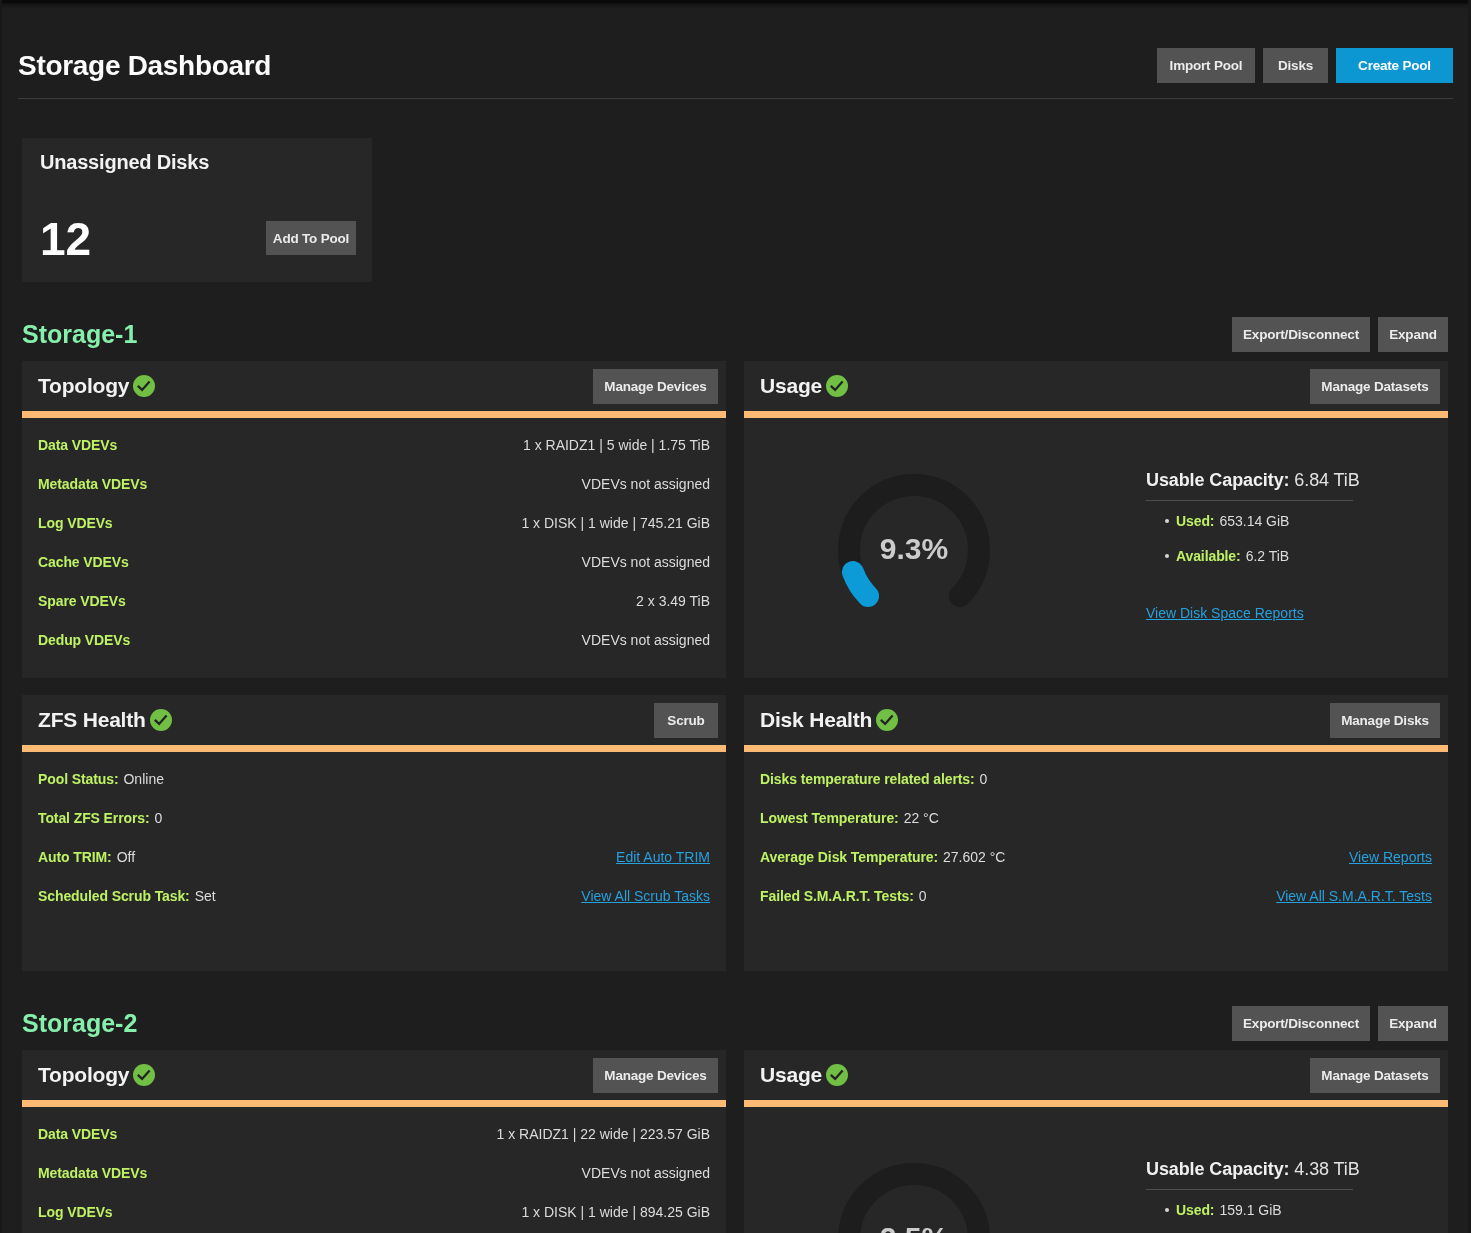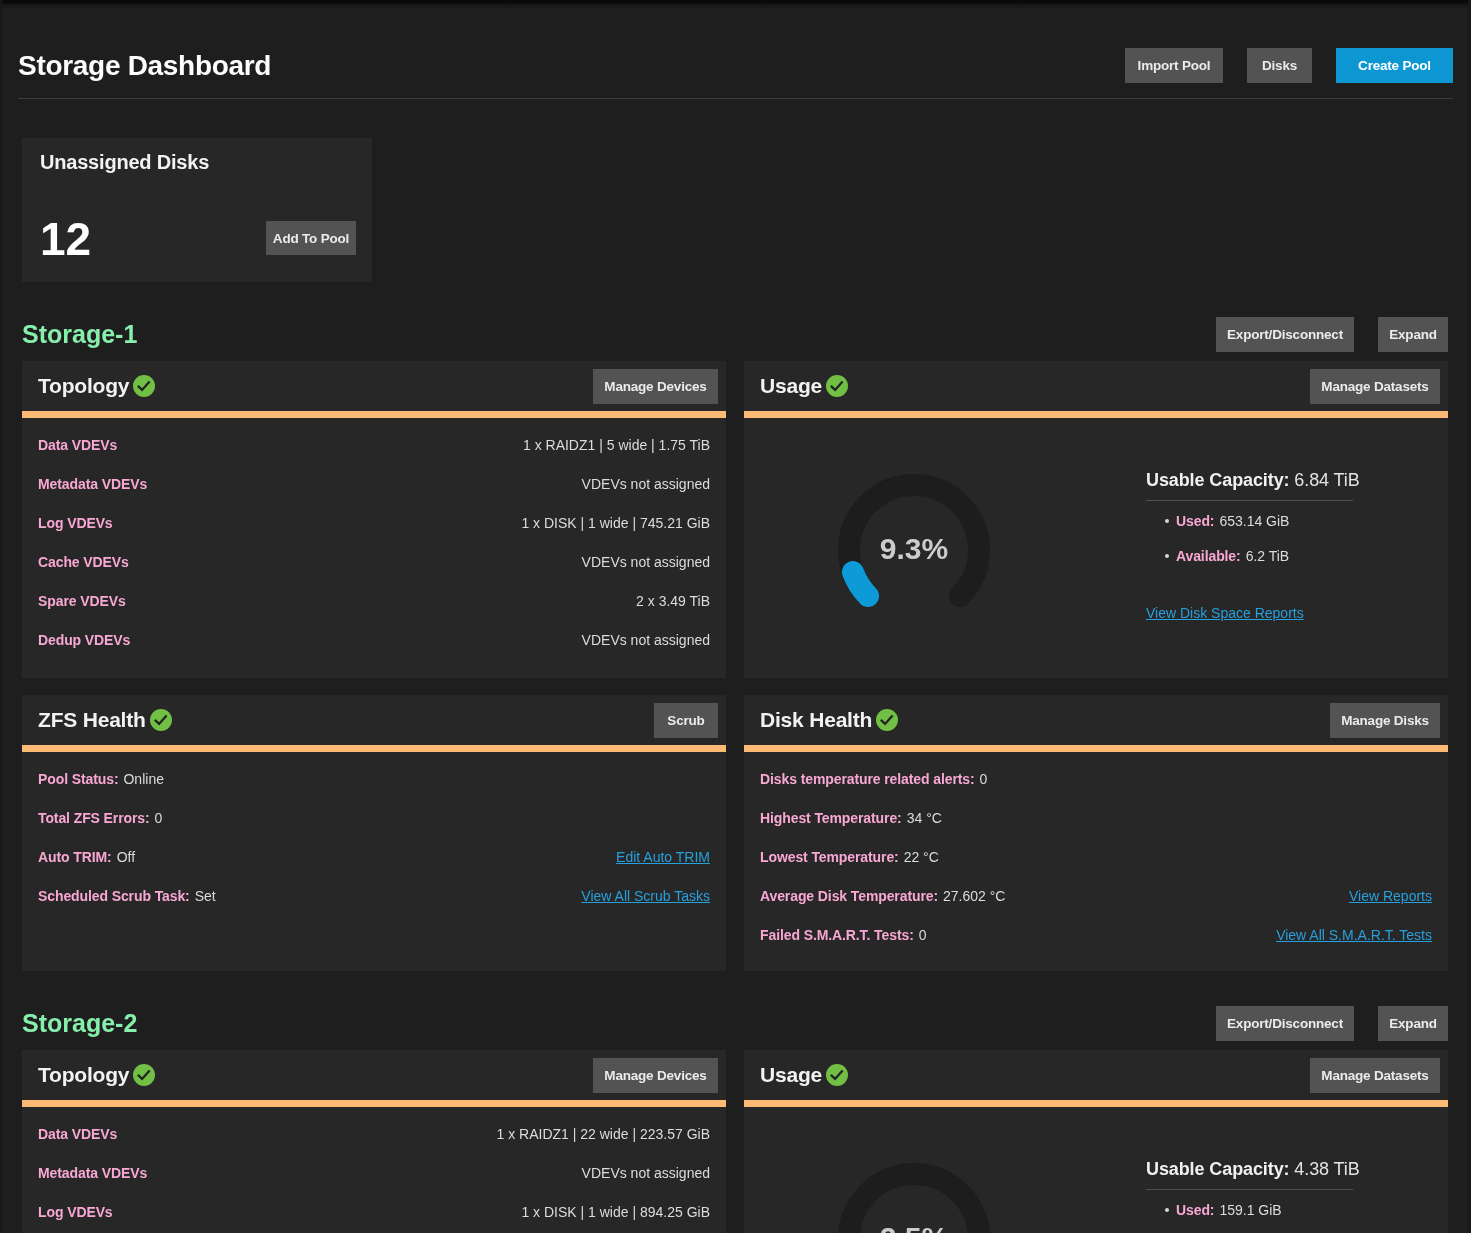--- a/index.html
+++ b/index.html
@@ -10,21 +10,21 @@
 .rightstrip{position:absolute;top:0;right:0;width:3px;height:1233px;background:#191919;z-index:9}
 .leftline{position:absolute;top:0;left:0;width:2px;height:1233px;background:#181818;z-index:9}
 .page{position:relative;padding:0 18px}
 .titlerow{display:flex;align-items:center;justify-content:space-between;
   padding-top:48px;padding-bottom:15px;border-bottom:1px solid #3d3d3d}
 h1{font-size:28px;letter-spacing:-0.3px;color:#fdfdfd;font-weight:bold;line-height:35px}
 .btn{display:inline-flex;align-items:center;justify-content:center;height:35px;
   background:#535353;color:#ebebeb;font-weight:bold;font-size:13.5px;white-space:nowrap;
   letter-spacing:-0.2px}
 .btn.blue{background:#0c96d2;color:#fff}
-.tbtns{display:flex;gap:24px}
+.tbtns{display:flex;gap:8px}
 .w-import{width:98px}.w-disks{width:65px}.w-create{width:117px}
 .w-export{width:138px}.w-expand{width:70px}
 .w-mdev{width:125px}.w-mds{width:130px}.w-scrub{width:64px}.w-mdisks{width:110px}
 .ucard{position:relative;margin:39px 0 0 4px;width:350px;height:144px;background:#272727}
 .ucard h3{position:absolute;left:18px;top:13px;font-size:20px;color:#f2f2f2;letter-spacing:-0.2px}
 .ucard .num{position:absolute;left:18px;top:101px;font-size:46px;font-weight:bold;color:#fff;line-height:0}
 .ucard .btn{position:absolute;right:16px;top:83px;width:90px;height:34px}
 .secrow{display:flex;align-items:center;justify-content:space-between;
   margin:35px 5px 9px 4px;height:35px}
 h2{font-size:25px;color:#86efac;font-weight:bold}
@@ -33,21 +33,21 @@
 .card{width:704px;background:#272727;position:relative}
 .h317{height:317px}.h276{height:276px}
 .chead{height:57px;border-bottom:7px solid #fdba74;display:flex;align-items:center;
   padding:0 8px 0 16px}
 .chead h3{font-size:21px;color:#f2f2f2;letter-spacing:-0.2px}
 .chead svg{margin-left:4px}
 .chead .btn{margin-left:auto}
 .rows{padding:7px 16px 0}
 .rows2{padding:7px 16px 0}
 .row{height:39px;display:flex;align-items:center;justify-content:space-between;font-size:14px}
-.lab{font-weight:bold;color:#f9a8d4;letter-spacing:-0.1px}
+.lab{font-weight:bold;color:#bef264;letter-spacing:-0.1px}
 .val{color:#dcdcdc}
 .lv .val{margin-left:5px}
 a{color:#27a0de;text-decoration:underline;font-size:14px}
 .gaugetxt{font-weight:bold;fill:#cccccc;font-size:30px;font-family:"Liberation Sans",sans-serif}
 .uright{position:absolute;left:402px;top:109px;width:207px}
 .uright h4{font-size:18px;letter-spacing:-0.2px;line-height:20px;padding-bottom:10px;border-bottom:1px solid #4f4f4f;
   white-space:nowrap;color:#f0f0f0;font-weight:bold;letter-spacing:-0.1px}
 .uright h4 span{font-weight:normal;color:#e3e3e3}
 .uright ul{list-style:none;margin-top:2px}
 .uright li{position:relative;height:35px;padding-left:30px;display:flex;align-items:center;
@@ -187,23 +187,20 @@
             <circle cx="11" cy="11" r="11" fill="#71bf44"></circle>
             <path d="M4.8 10.9 L9.1 14.9 L16.6 6.5" stroke="#232323" stroke-width="2.3" fill="none"></path>
           </svg>
           <div class="btn w-mdisks">Manage Disks</div>
         </div>
       <div class="rows2">
         <div class="row">
             <span class="lv"><span class="lab">Disks temperature related alerts:</span><span class="val">0</span></span>
           </div>
         <div class="row">
-            <span class="lv"><span class="lab">Highest Temperature:</span><span class="val">34 °C</span></span>
-          </div>
-        <div class="row">
             <span class="lv"><span class="lab">Lowest Temperature:</span><span class="val">22 °C</span></span>
           </div>
         <div class="row">
             <span class="lv"><span class="lab">Average Disk Temperature:</span><span class="val">27.602 °C</span></span>
             <a>View Reports</a>
           </div>
         <div class="row">
             <span class="lv"><span class="lab">Failed S.M.A.R.T. Tests:</span><span class="val">0</span></span>
             <a>View All S.M.A.R.T. Tests</a>
           </div>

